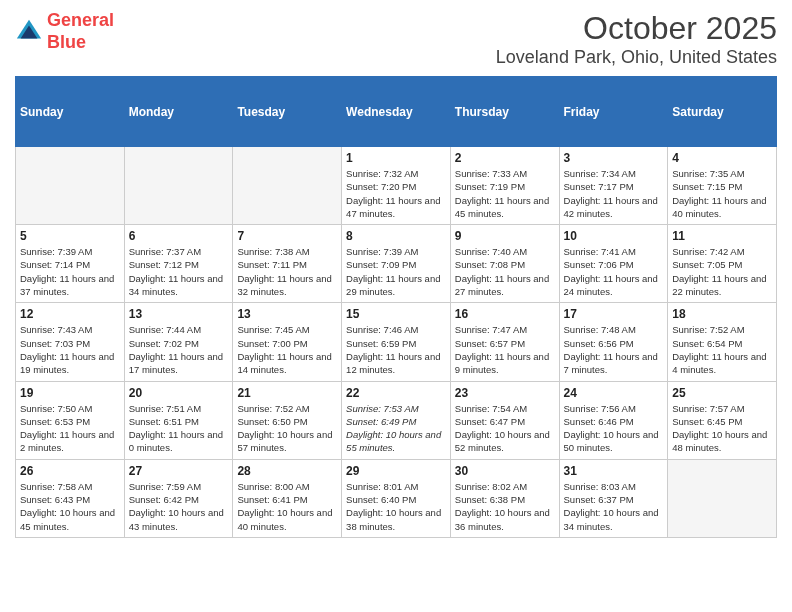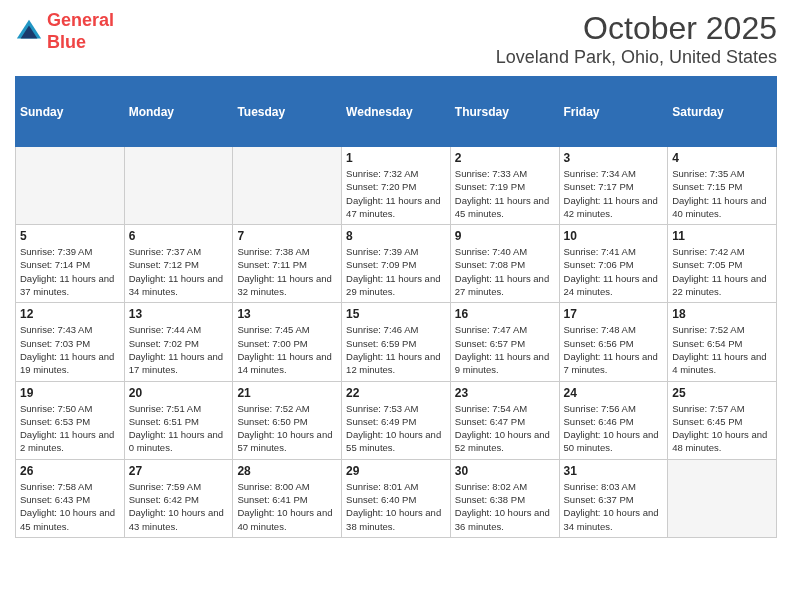--- a/index.html
+++ b/index.html
@@ -186,21 +186,21 @@
 Daylight: 11 hours and 0 minutes.</div>
           </td>
           <td>
             <div class="day-num">21</div>
             <div class="day-info" style="white-space: pre-line;">Sunrise: 7:52 AM
 Sunset: 6:50 PM
 Daylight: 10 hours and 57 minutes.</div>
           </td>
           <td>
             <div class="day-num">22</div>
-            <div class="day-info" style="white-space: pre-line;">Sunrise: 7:53 AM
+            <div class="day-info" style="white-space: pre-line; font-style: italic;">Sunrise: 7:53 AM
 Sunset: 6:49 PM
 Daylight: 10 hours and 55 minutes.</div>
           </td>
           <td>
             <div class="day-num">23</div>
             <div class="day-info" style="white-space: pre-line;">Sunrise: 7:54 AM
 Sunset: 6:47 PM
 Daylight: 10 hours and 52 minutes.</div>
           </td>
           <td>

